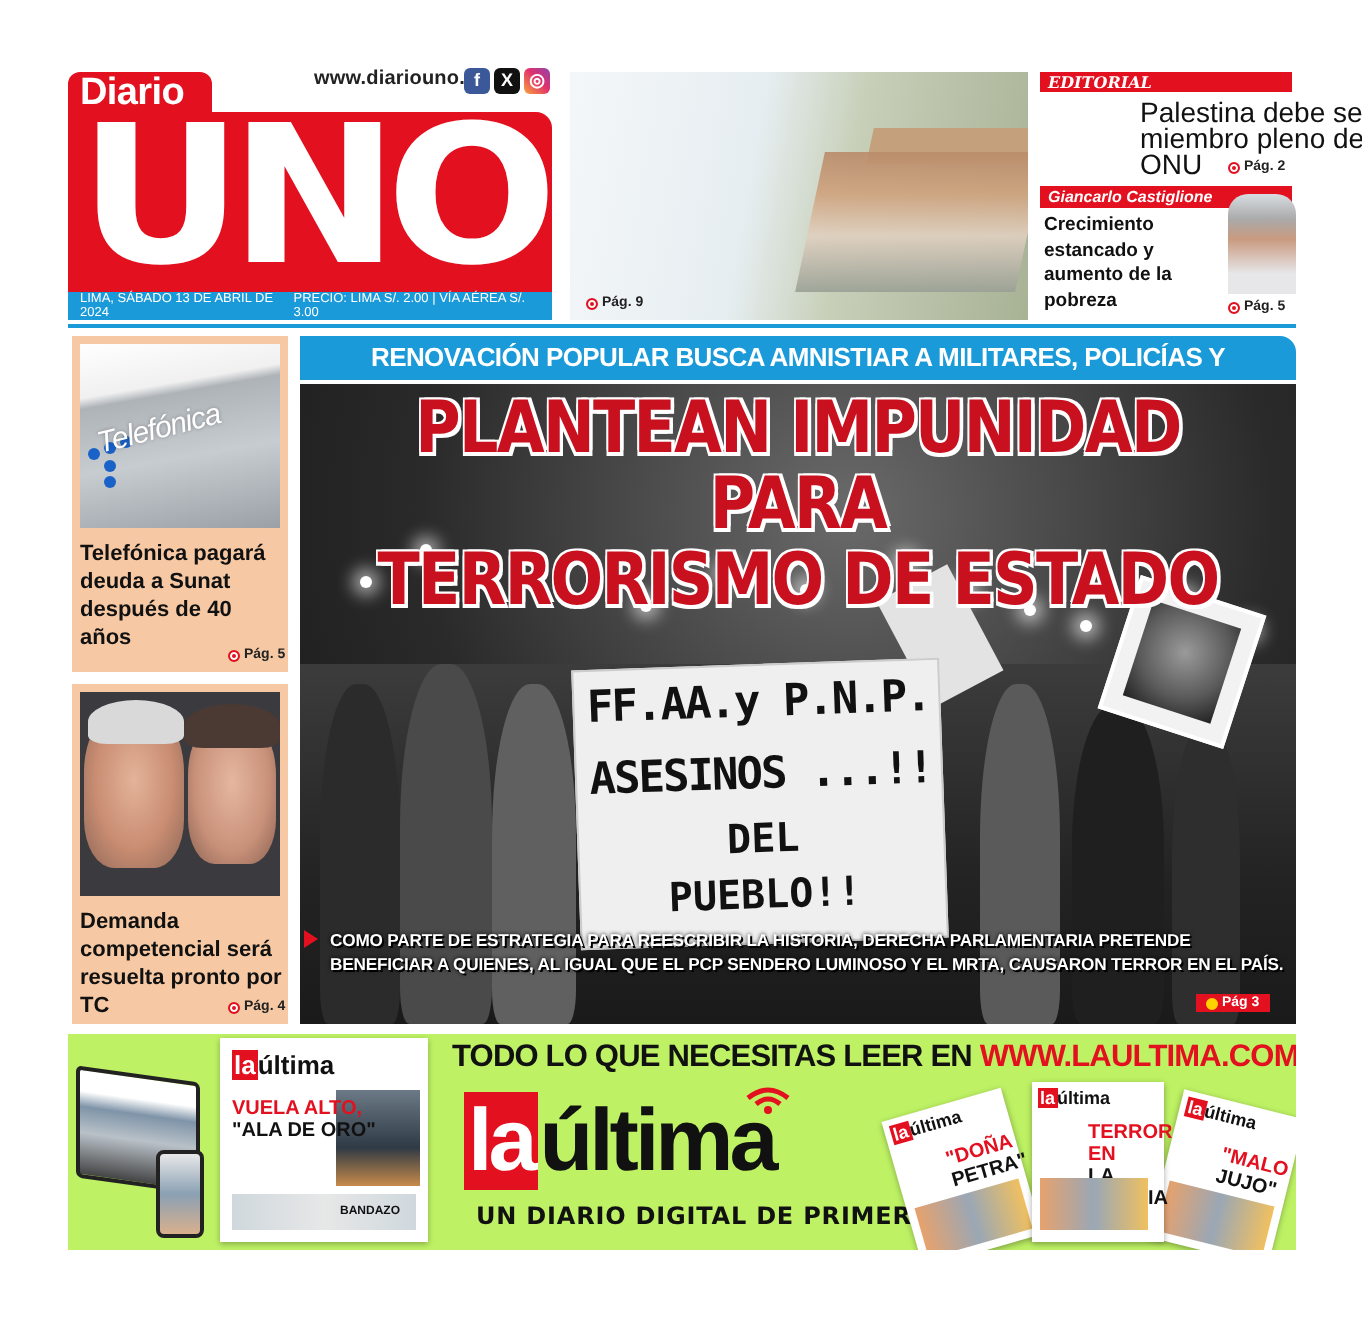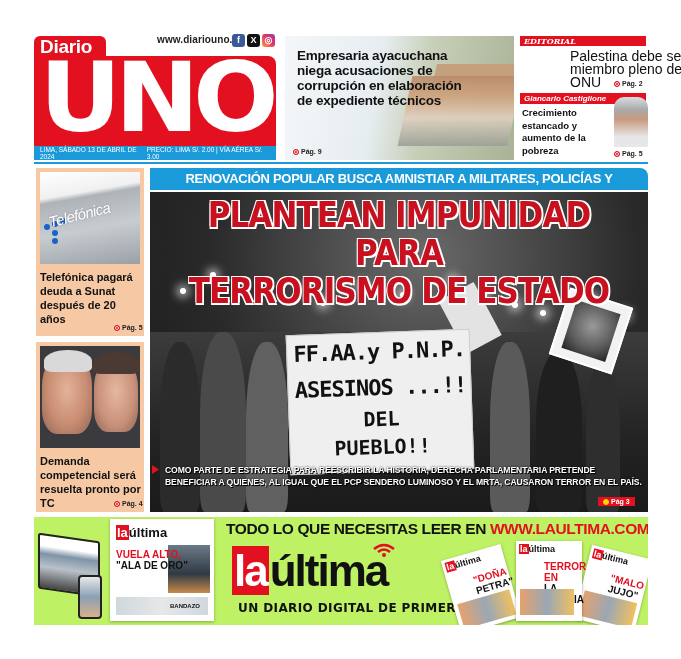--- a/index.html
+++ b/index.html
@@ -113,21 +113,20 @@
   <span class="soc ig">◎</span>
 </div>
 <div class="abs mast-bar">
   <span>LIMA, SÁBADO 13 DE ABRIL DE 2024</span>
   <span>PRECIO: LIMA S/. 2.00 | VÍA AÉREA S/. 3.00</span>
 </div>
 
 <div class="abs teaser">
   <div class="abs teaser-bld2"></div>
   <div class="abs teaser-bld"></div>
-  <div class="abs teaser-title">Empresaria ayacuchana niega acusaciones de corrupción en elaboración de expediente técnicos</div>
   <div class="abs pag teaser-pag">
     <span class="dot"></span>
     <span>Pág. 9</span>
   </div>
 </div>
 
 <div class="abs ed-tag">EDITORIAL</div>
 <div class="abs ed-title">Palestina debe ser miembro pleno de ONU</div>
 <div class="abs pag ed-pag">
   <span class="dot"></span>
@@ -147,21 +146,21 @@
 <div class="abs tel-photo">
   <div class="abs tel-dots">
     <span style="left:0;top:0"></span>
       <span style="left:8px;top:-3px"></span>
       <span style="left:16px;top:-6px"></span>
     <span style="left:8px;top:6px"></span>
       <span style="left:8px;top:14px"></span>
   </div>
   <div class="abs tel-logo">Telefónica</div>
 </div>
-<div class="abs tel-title">Telefónica pagará deuda a Sunat después de 20 años</div>
+<div class="abs tel-title">Telefónica pagará deuda a Sunat después de 40 años</div>
 <div class="abs pag tel-pag">
   <span class="dot"></span>
   <span>Pág. 5</span>
 </div>
 
 <div class="abs lcol2"></div>
 <div class="abs tc-photo">
   <div class="abs face1"></div>
   <div class="abs hair1"></div>
   <div class="abs face2"></div>

